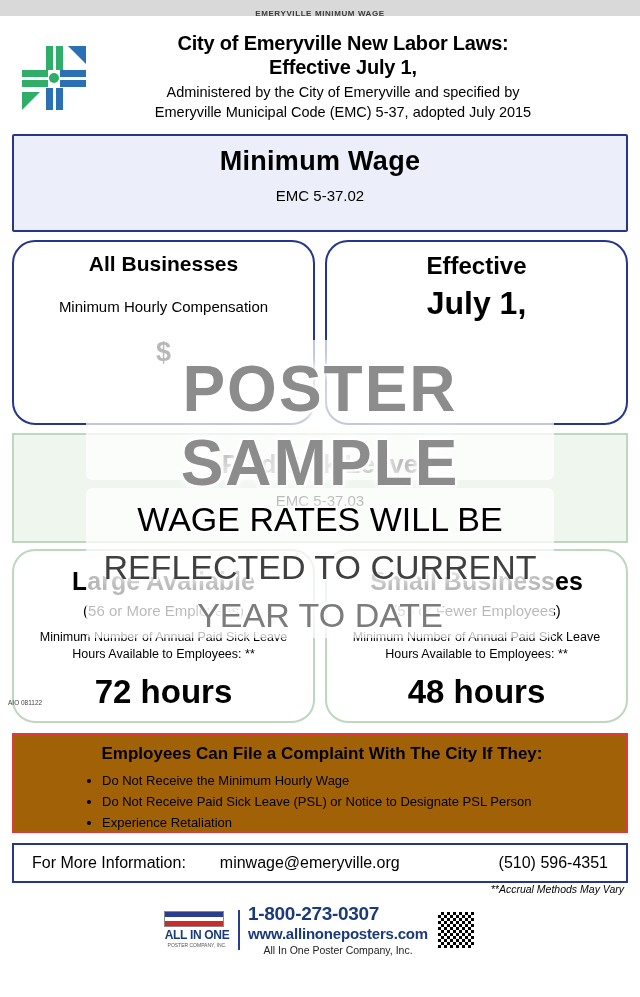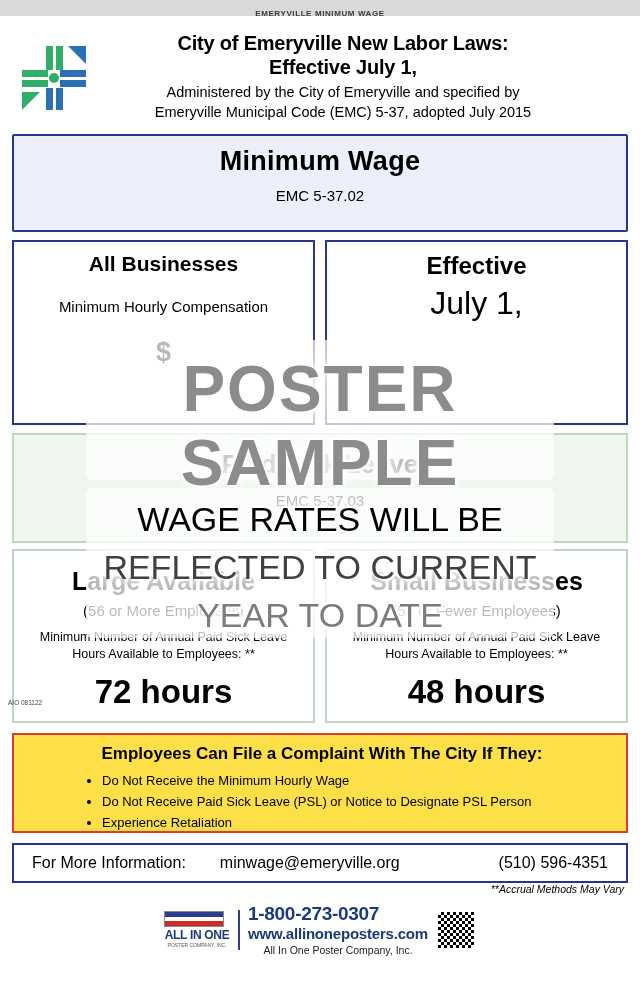--- a/index.html
+++ b/index.html
@@ -105,41 +105,42 @@
     display: flex;
     gap: 10px;
     margin-top: 8px;
   }
   .col {
     flex: 1 1 50%;
     min-height: 185px;
     padding: 10px 8px;
     text-align: center;
     position: relative;
+    border-radius: 23px;
   }
   .col.blue { border: 2px solid #26368c; background: #fff; }
   .col-head {
     font-size: 21px;
     font-weight: bold;
   }
   .col-head.big {
     font-size: 24px;
   }
   .col-line {
     font-size: 15px;
     margin-top: 22px;
   }
   .col-amount {
     font-size: 27px;
     font-weight: bold;
     margin-top: 22px;
   }
   .col-date {
     font-size: 32px;
-    font-weight: normal;
+    font-weight: bold;
     margin-top: 6px;
     line-height: 1.1;
   }
 
   .psl-box {
     border: 2px solid #bfd6bf;
     background: #eef6ee;
     margin-top: 8px;
     height: 110px;
     text-align: center;
@@ -175,21 +176,21 @@
     line-height: 1.35;
   }
   .biz-hours {
     font-size: 33px;
     font-weight: bold;
     margin-top: 10px;
   }
 
   .complaint-box {
     border: 2px solid #e03b3b;
-    background: #fde047;
+    background: #a16207;
     margin-top: 10px;
     padding: 9px 6px 10px 10px;
     height: 100px;
   }
   .complaint-title {
     font-size: 17px;
     font-weight: bold;
     text-align: center;
   }
   .complaint-list {

